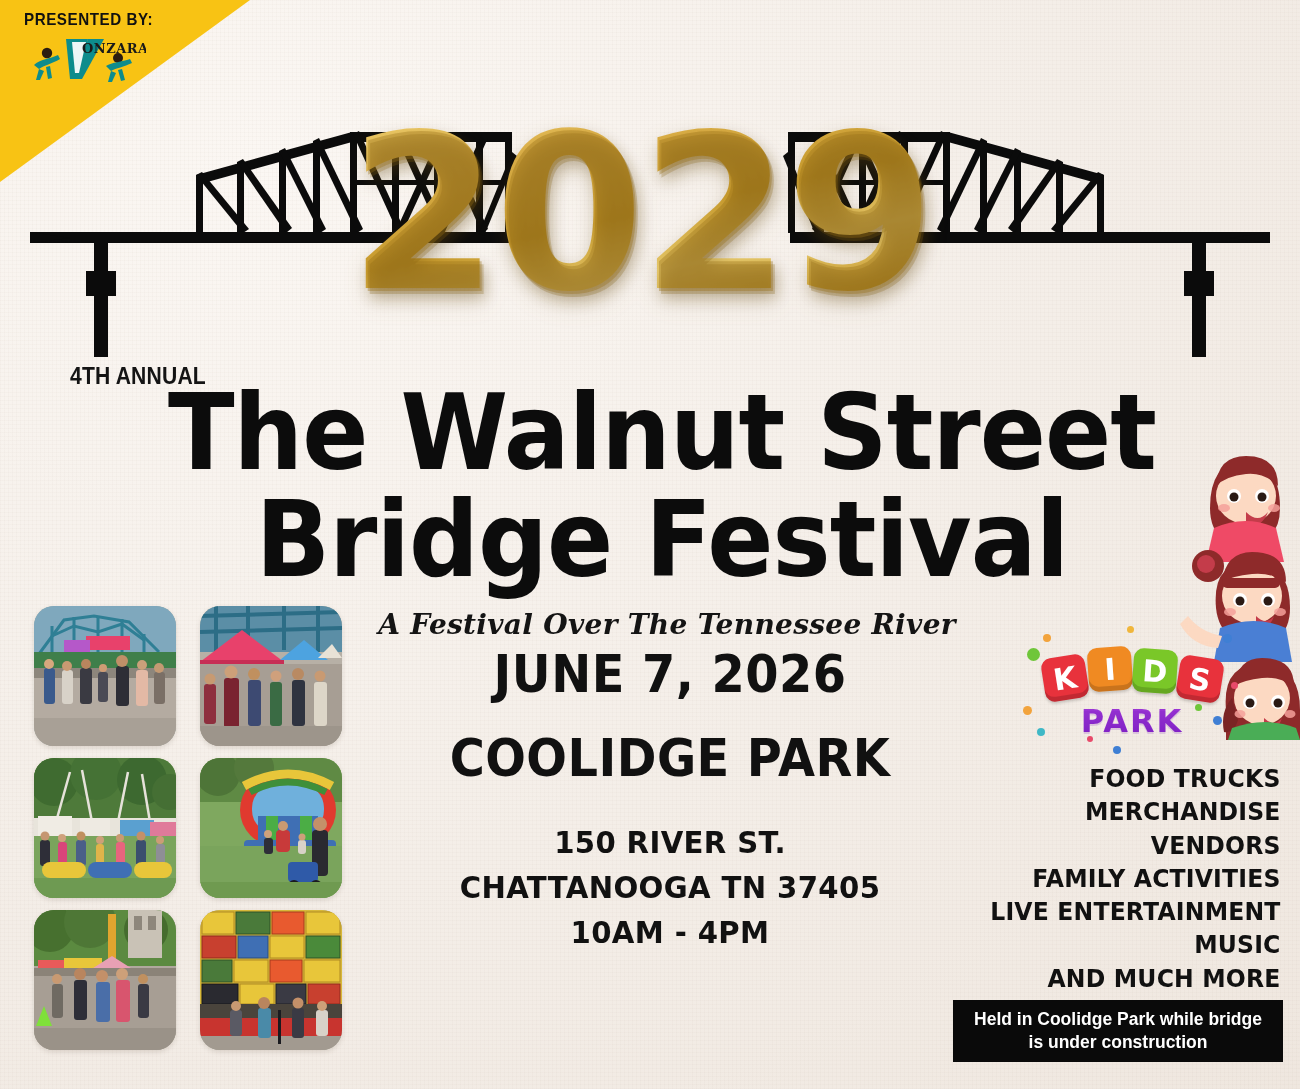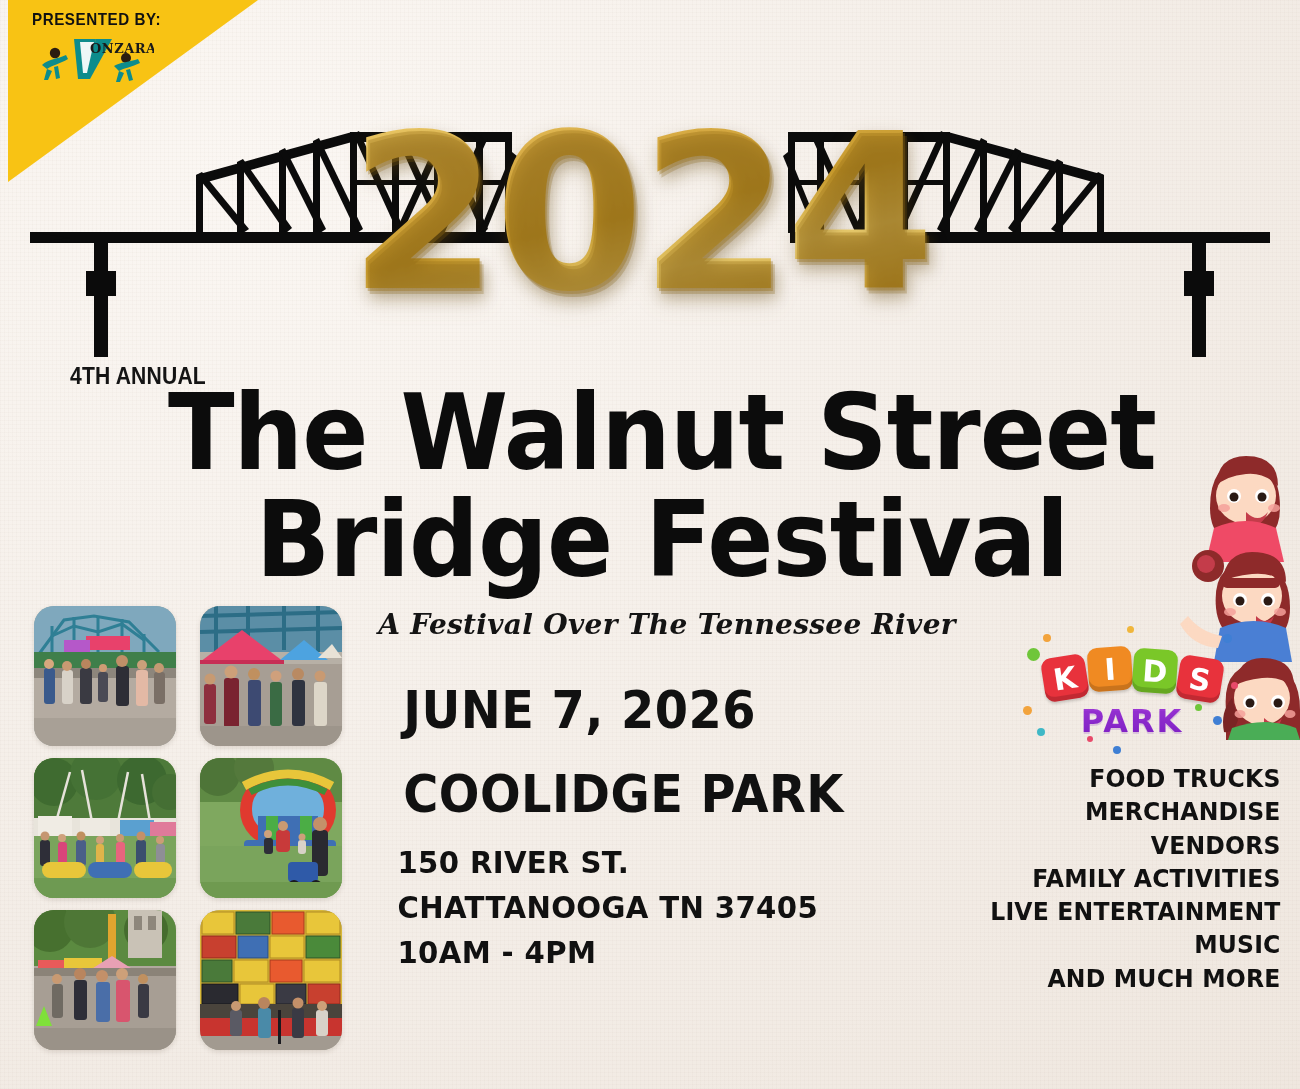--- a/index.html
+++ b/index.html
@@ -20,21 +20,21 @@
   #poster::before{
     content:""; position:absolute; inset:0;
     background-image:
       repeating-linear-gradient(0deg, rgba(160,140,120,.035) 0 1px, transparent 1px 4px),
       repeating-linear-gradient(90deg, rgba(160,140,120,.035) 0 1px, transparent 1px 4px);
     pointer-events:none; z-index:0;
   }
 
   
   .banner {
-    position:absolute; left:8px; top:0; width:250px; height:182px; z-index:6;
+    position:absolute; left:0; top:0; width:250px; height:182px; z-index:6;
   }
   .banner-shape{
     position:absolute; inset:0;
     background:#f8c314;
     clip-path:polygon(0 0, 250px 0, 0 182px);
   }
   .banner-label{
     position:absolute; left:24px; top:10px;
     font-size:16.5px; font-weight:900; letter-spacing:.6px;
     color:#111; font-family:"Liberation Sans", sans-serif;
@@ -78,27 +78,27 @@
   .tagline{
     position:absolute; left:0; top:608px; width:1300px; z-index:5;
     text-align:center; font-family:"DejaVu Serif", serif;
     font-style:italic; font-weight:700; font-size:28px; color:#141414;
     letter-spacing:.3px;
     padding-left:34px;
   }
 
   
   .details{
-    position:absolute; left:380px; top:680px; width:580px; z-index:5;
-    text-align:left; color:#111;
+    position:absolute; left:380px; top:644px; width:580px; z-index:5;
+    text-align:center; color:#111;
     font-family:"DejaVu Sans", sans-serif;
   }
   .det-date{ font-size:52px; font-weight:900; letter-spacing:.5px; transform:scaleX(.92); display:block; }
   .det-venue{ font-size:52px; font-weight:900; letter-spacing:.5px; transform:scaleX(.92); display:block; margin-top:24px; }
-  .det-addr{ margin-top:16px; }
+  .det-addr{ margin-top:32px; }
   .det-addr span{ display:block; font-size:31px; font-weight:900; letter-spacing:.4px; transform:scaleX(.94); line-height:1.45; }
   .det-web{ margin-top:22px; font-size:27px; font-weight:800; letter-spacing:.2px; }
 
   
   .photos{
     position:absolute; left:34px; top:606px; width:330px; height:470px; z-index:5;
     display:grid; grid-template-columns:142px 142px; grid-template-rows:140px 140px 140px;
     gap:12px 24px;
   }
   .ph{
@@ -239,21 +239,21 @@
         <path d="M821 141 L788 60 L783 64 L816 144 Z"></path>
         <rect x="788" y="88" width="160" height="5"></rect>
         <rect x="1192" y="151" width="14" height="28"></rect>
         <rect x="1184" y="179" width="30" height="25"></rect>
         <rect x="1192" y="204" width="14" height="70"></rect>
       </g>
     </svg>
   </div>
 
   <div class="yearwrap">
-    <div class="year">2024</div>
+    <div class="year">2029</div>
   </div>
 
   <div class="annual">4TH ANNUAL</div>
   <div class="title">
     <span class="l1">The Walnut Street</span>
     <span class="l2">Bridge Festival</span>
   </div>
   <div class="tagline">A Festival Over The Tennessee River</div>
 
   <div class="details">
@@ -559,14 +559,20 @@
 
   <div class="acts">
     <span>FOOD TRUCKS</span>
     <span>MERCHANDISE VENDORS</span>
     <span>FAMILY ACTIVITIES</span>
     <span>LIVE ENTERTAINMENT</span>
     <span>MUSIC</span>
     <span>AND MUCH MORE</span>
   </div>
 
+  <div class="note">
+    <span>
+      <span>Held in Coolidge Park while bridge</span><br>
+      <span>is under construction</span>
+    </span>
+  </div>
 
 </div>
 
 </body></html>

